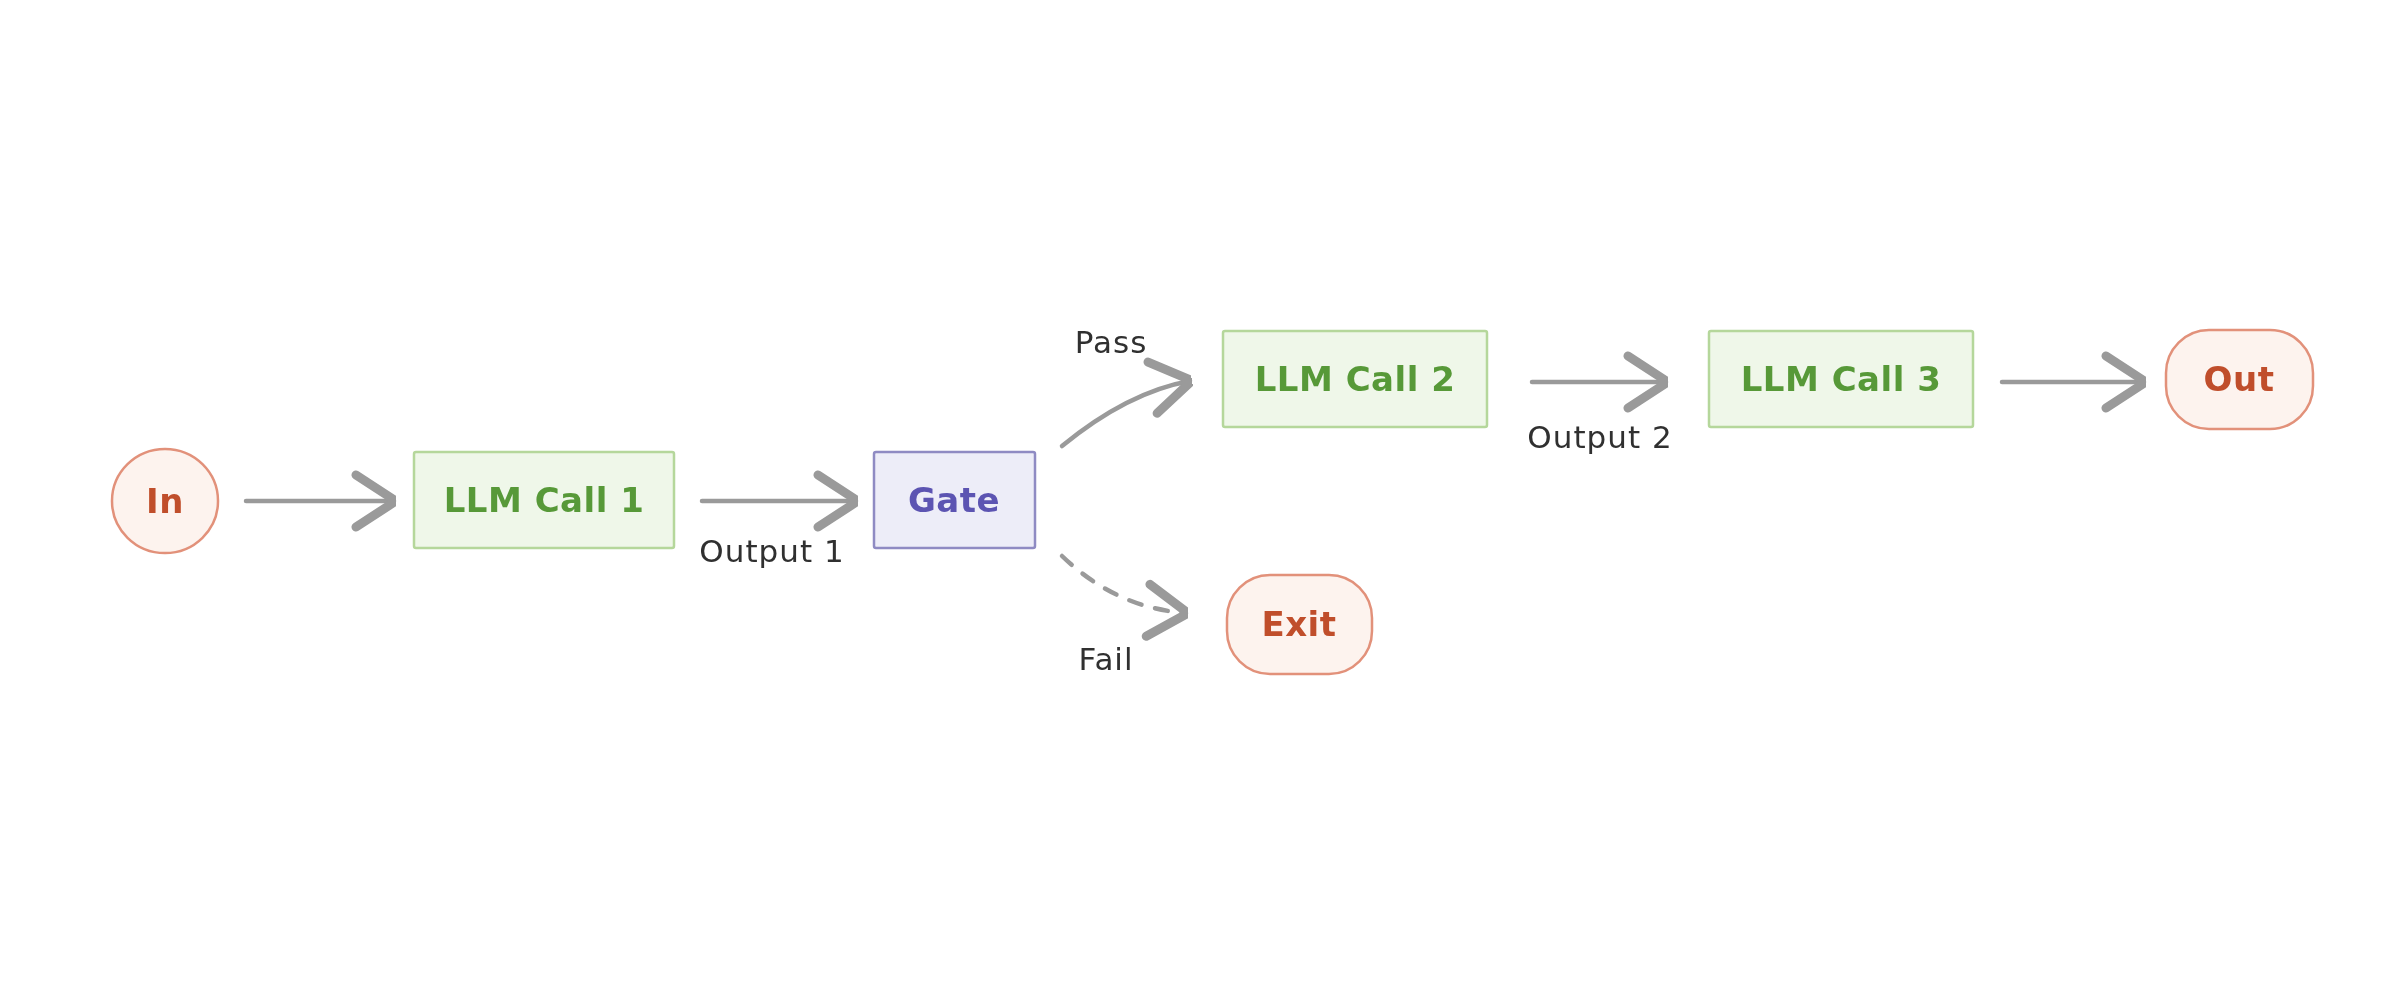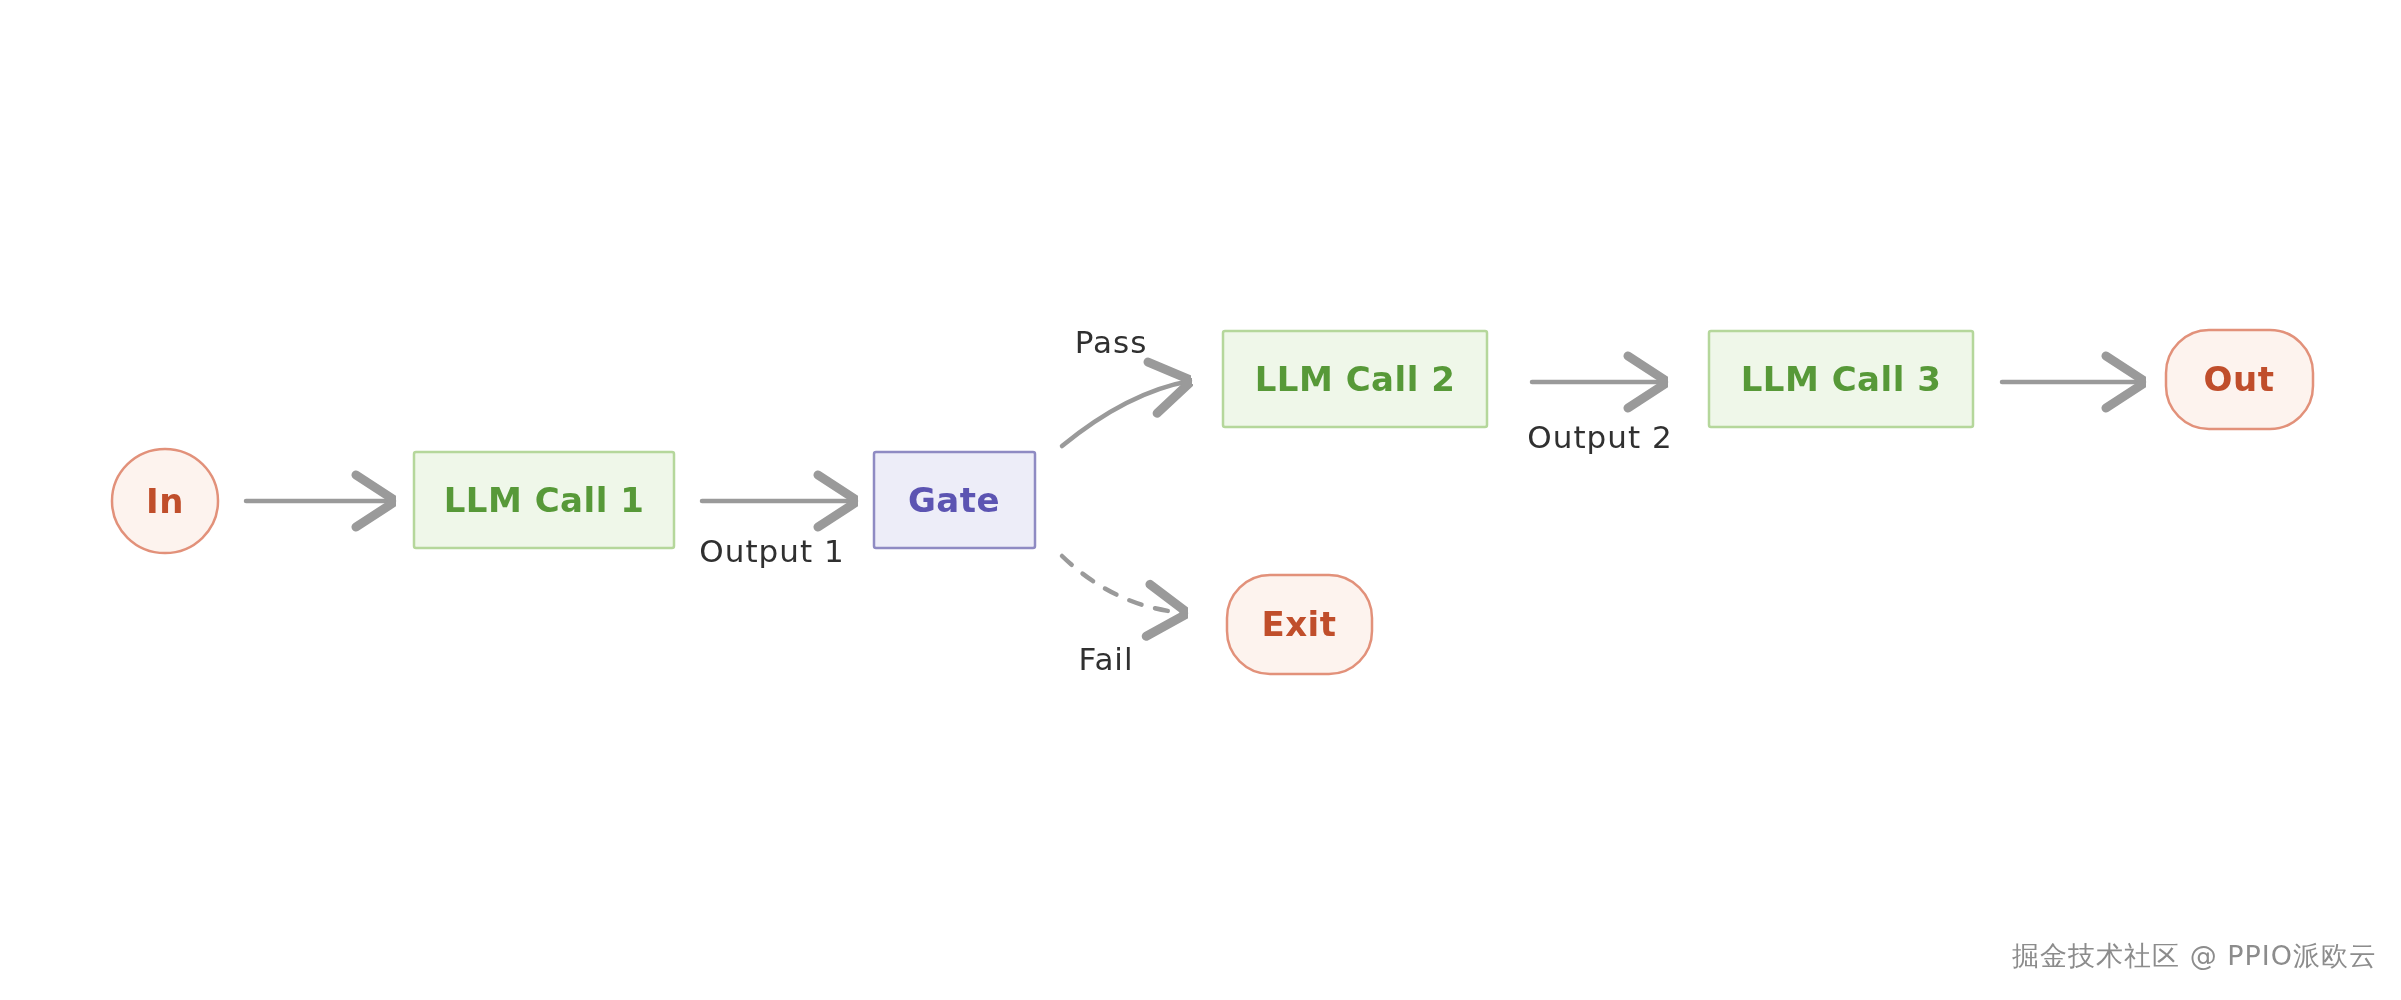--- a/index.html
+++ b/index.html
@@ -106,14 +106,13 @@
       <rect class="terminal-shape" x="2166" y="330" width="147" height="99" rx="43" ry="43"></rect>
       <text class="node-label terminal-label" x="2239" y="379" text-anchor="middle" dominant-baseline="central">Out</text>
     </g>
 
     <g>
       <rect class="terminal-shape" x="1227" y="575" width="145" height="99" rx="43" ry="43"></rect>
       <text class="node-label terminal-label" x="1299" y="624" text-anchor="middle" dominant-baseline="central">Exit</text>
     </g>
   </svg>
 
-  <div class="watermark">掘金技术社区 @ PPIO派欧云</div>
 </div>
 
 </body></html>

